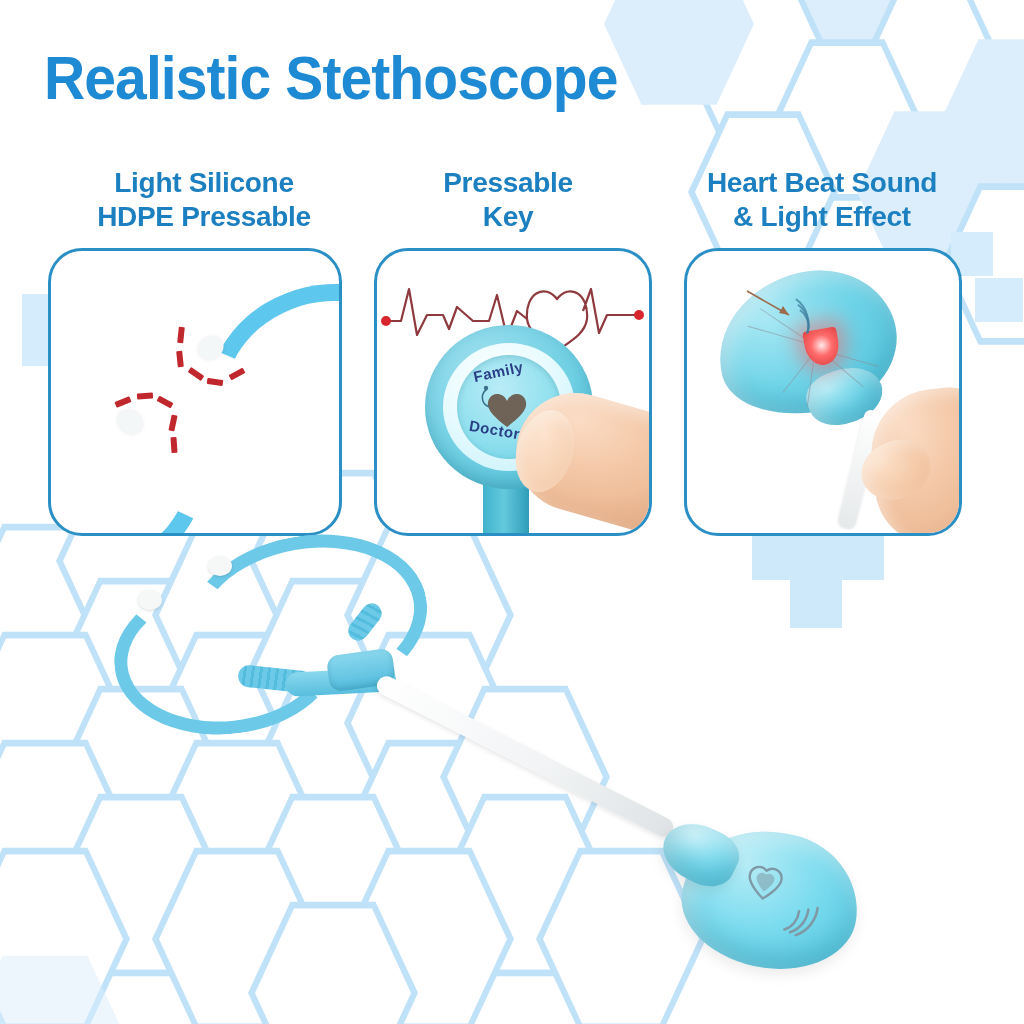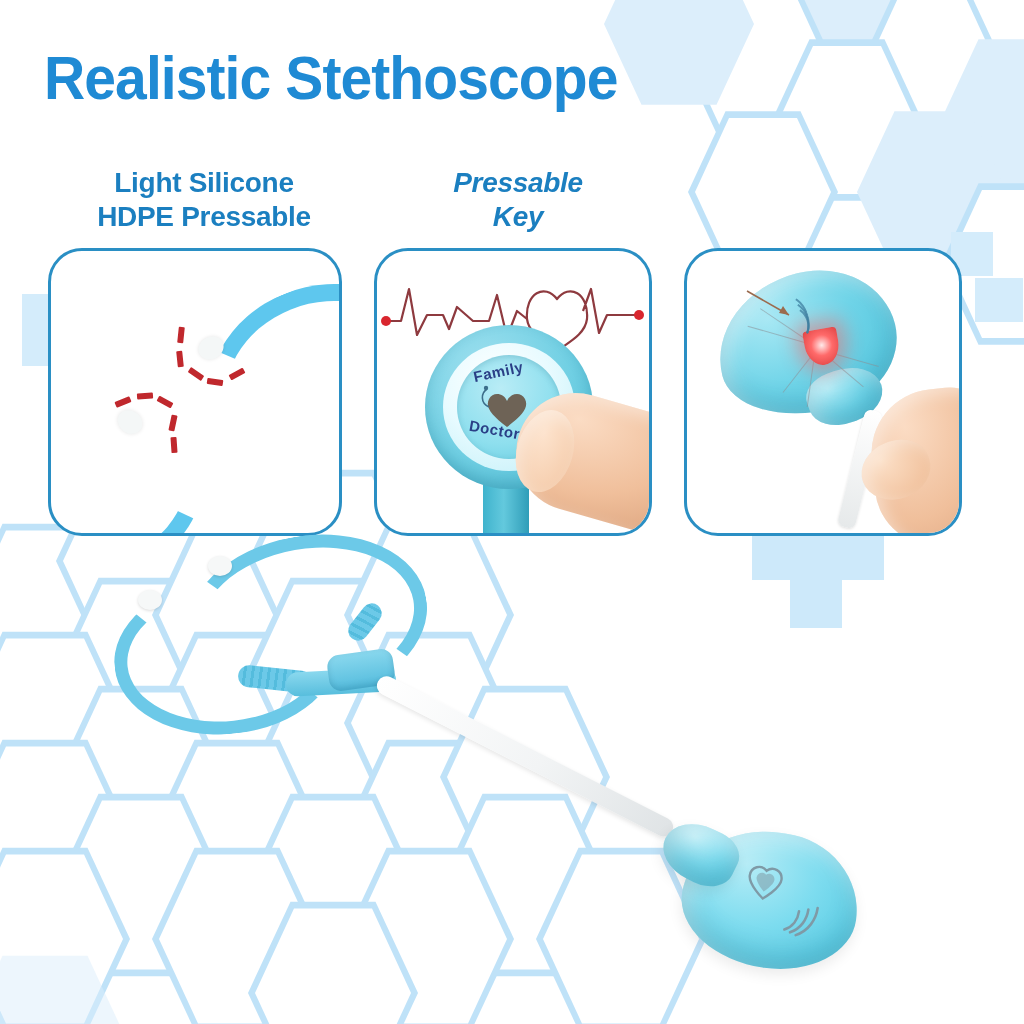--- a/index.html
+++ b/index.html
@@ -248,25 +248,29 @@
     <div class="hex-fill" style="left:-40px;top:952px;width:170px;height:190px;opacity:.5;"></div>
   </div>
 
   <div class="title">Realistic Stethoscope</div>
 
   <div class="feat-label" style="left:54px;top:166px;width:300px;">
     <span>Light Silicone</span>
     <span>HDPE Pressable</span>
   </div>
 
-  <div class="feat-label" style="left:378px;top:166px;width:280px;font-style:italic;">
+  <div class="feat-label" style="left:368px;top:166px;width:280px;">
     <span>Pressable</span>
     <span>Key</span>
   </div>
 
+  <div class="feat-label" style="left:672px;top:166px;width:300px;">
+    <span>Heart Beat Sound</span>
+    <span>&amp; Light Effect</span>
+  </div>
 
   <div class="panel" style="left:48px;top:248px;width:288px;height:282px;">
     <div class="panel-inner">
 
       <div class="tube" style="left:156px;top:36px;width:190px;height:150px;
                   border-left-color:transparent;border-bottom-color:transparent;
                   transform:rotate(-22deg);"></div>
       <div class="ear-tip" style="left:147px;top:86px;transform:rotate(-28deg);"></div>
 
       <div class="tube" style="left:-56px;top:142px;width:176px;height:150px;

